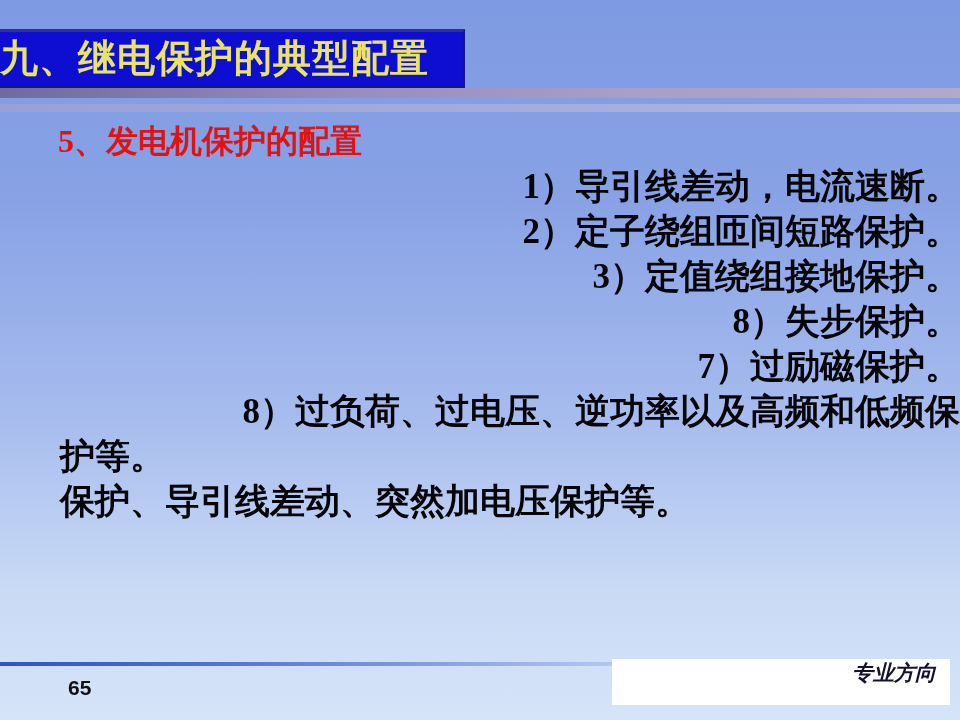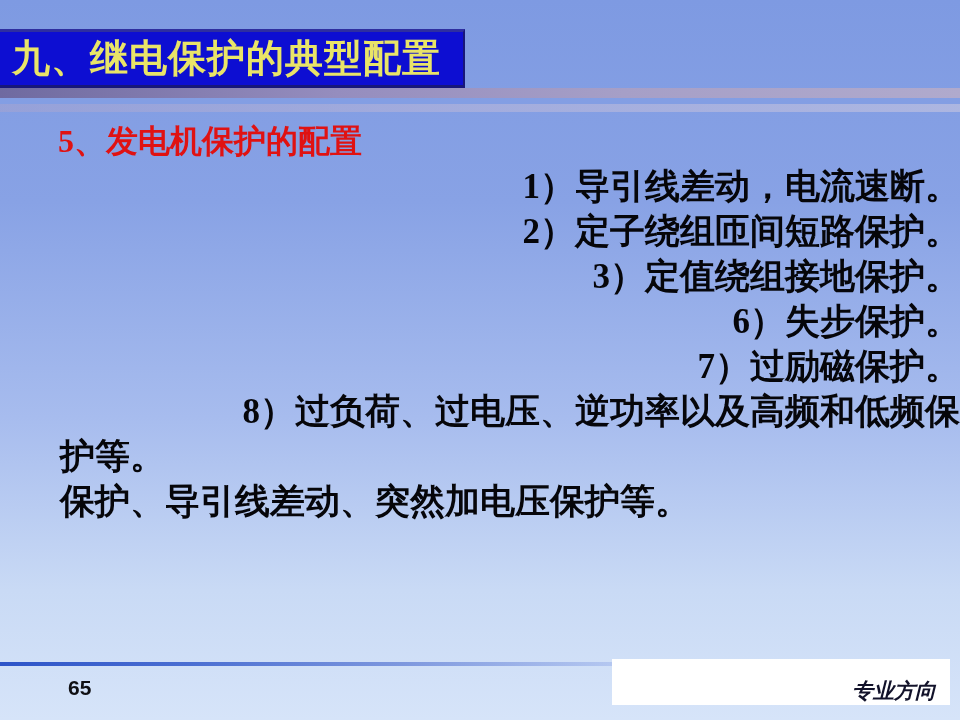--- a/index.html
+++ b/index.html
@@ -15,21 +15,21 @@
     position: absolute;
     left: 0; top: 29px;
     width: 465px; height: 59px;
     box-sizing: border-box;
     background: #0d0ed2;
     border-top: 3px solid #2e2ea0;
     border-bottom: 3px solid #17177a;
     border-right: 2px solid #17177a;
     display: flex;
     align-items: center;
-    padding-left: 12px;
+    padding-left: 0;
   }
   .title-bar span {
     color: #e9e468;
     font-size: 38px;
     font-weight: bold;
     letter-spacing: 1px;
     white-space: nowrap;
   }
   .stripe-1 {
     position: absolute;
@@ -81,21 +81,21 @@
     color: #101014;
     font-family: "Liberation Sans", sans-serif;
   }
   .logo-box {
     position: absolute;
     left: 612px; top: 659px;
     width: 338px; height: 46px;
     box-sizing: border-box;
     background: #ffffff;
     display: flex;
-    align-items: flex-end;
+    align-items: flex-start;
     justify-content: flex-end;
     padding-right: 14px;
     padding-left: 16px;
   }
   .logo-box span {
     font-size: 21px;
     font-weight: bold;
     font-style: italic;
     color: #12122a;
     white-space: nowrap;
@@ -111,21 +111,21 @@
   </div>
 
   <div class="stripe-1"></div>
   <div class="stripe-2"></div>
 
   <div class="content">
     <div class="heading">5、发电机保护的配置</div>
     <div class="line indent">1）导引线差动，电流速断。</div>
     <div class="line indent">2）定子绕组匝间短路保护。</div>
     <div class="line indent">3）定值绕组接地保护。</div>
-    <div class="line indent">6）失步保护。</div>
+    <div class="line indent">8）失步保护。</div>
     <div class="line indent">7）过励磁保护。</div>
     <div class="line indent">8）过负荷、过电压、逆功率以及高频和低频保</div>
     <div class="line">护等。</div>
     <div class="line">保护、导引线差动、突然加电压保护等。</div>
   </div>
 
   <div class="footer-line"></div>
 
   <div class="page-number">65</div>
 

